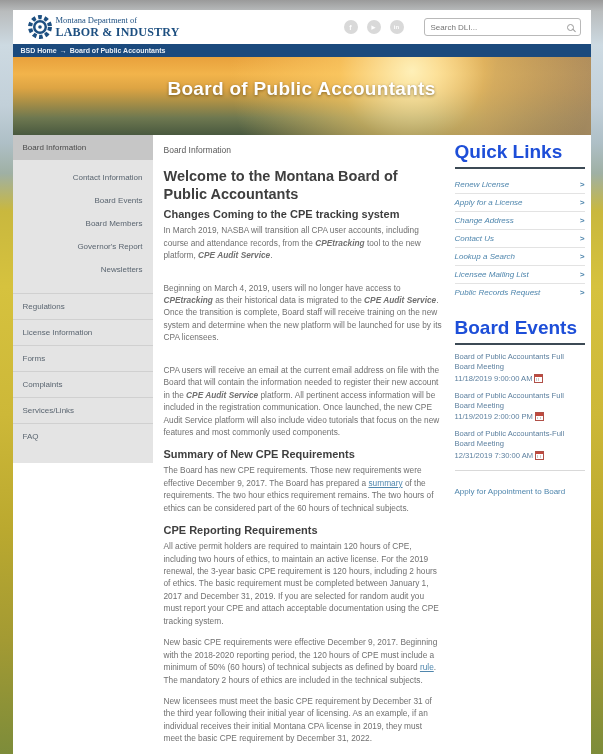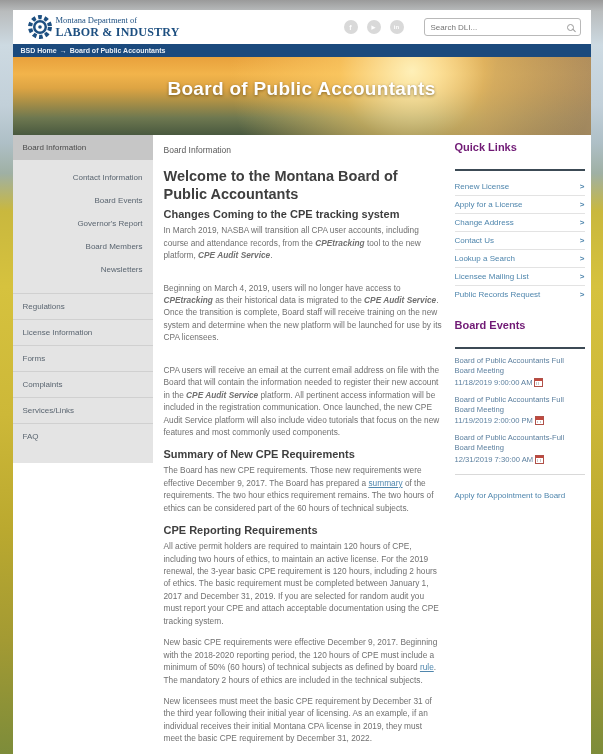--- a/index.html
+++ b/index.html
@@ -60,24 +60,24 @@
   .page-label { font-size:8.5px; color:#5a5a5a; margin:2px 0 12px 0; }
   h1 { font-size:14.5px; color:#3f3f3f; line-height:1.25; margin-bottom:5px; }
   h3 { font-size:11px; color:#3f3f3f; margin:10px 0 4px 0; }
   .content p { font-size:8.3px; color:#707070; line-height:1.5; margin-bottom:9px; }
   .content p.big-gap { margin-bottom:20px; }
   .seg-bi { font-weight:bold; font-style:italic; }
   .seg-a { color:#4f86ad; text-decoration:underline; cursor:pointer;text-align:right; }
 
   
   .aside { width:136px; flex:0 0 136px; padding:6px 6px 0 0; }
-  .aside h2 { font-size:11px; color:#701a75; font-weight:bold; padding-bottom:16px;
+  .aside h2 { font-size:19px; color:#1d4ed8; font-weight:bold; padding-bottom:4px;
               border-bottom:2px solid #3c4a55; margin-bottom:7px; }
   .ql-item { display:flex; align-items:flex-end; font-size:8px; color:#4f86ad;
-             padding:4px 0; border-bottom:1px solid #e3e3e3; cursor:pointer; }
+             padding:4px 0; border-bottom:1px solid #e3e3e3; cursor:pointer;font-style:italic; }
   .ql-item:last-of-type { border-bottom:none; }
   .ql-item .chev { margin-left:auto; color:#4f86ad; font-weight:bold; font-size:8px; }
   .be-wrap { margin-top:16px; }
   .event { margin-bottom:8px; }
   .event .etitle { font-size:7.6px; color:#5b7f9e; line-height:1.35; cursor:pointer; }
   .event .edate { font-size:7.6px; color:#5b7f9e; margin-top:1px; display:flex; align-items:center; gap:2px; }
   .cal { width:9px; height:9px; border:1px solid #b05048; background:#fff; position:relative; display:inline-block; }
   .cal::before { content:""; position:absolute; top:0; left:0; right:0; height:2.5px; background:#c0493e; }
   .cal::after { content:""; position:absolute; bottom:1px; left:1px; right:1px; height:2.5px;
                 background:repeating-linear-gradient(90deg,#c9c9c9 0 1px,transparent 1px 2.5px); }
@@ -126,22 +126,22 @@
     <div class="banner-title">Board of Public Accountants</div>
   </div>
 
   <div class="row">
 
     <div class="snav">
       <div class="item active">Board Information</div>
       <div class="subwrap">
         <div class="sub">Contact Information</div>
         <div class="sub">Board Events</div>
+        <div class="sub">Board Members</div>
         <div class="sub">Governor's Report</div>
-        <div class="sub">Board Members</div>
         <div class="sub">Newsletters</div>
       </div>
       <div class="item">Regulations</div>
       <div class="item">License Information</div>
       <div class="item">Forms</div>
       <div class="item">Complaints</div>
       <div class="item">Services/Links</div>
       <div class="item">FAQ</div>
     </div>
 

